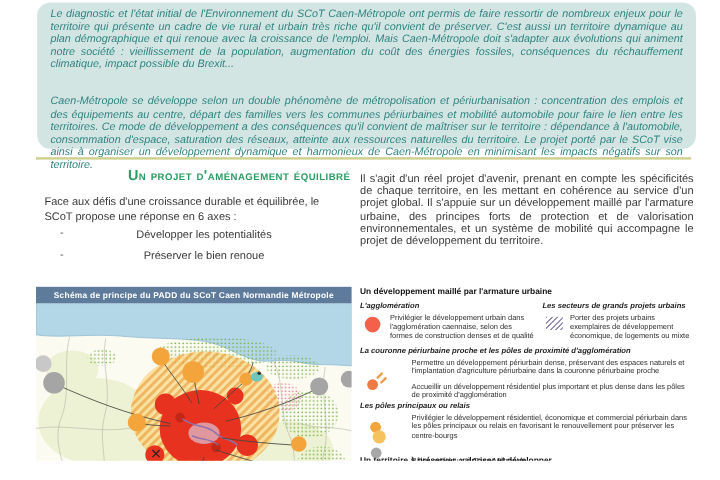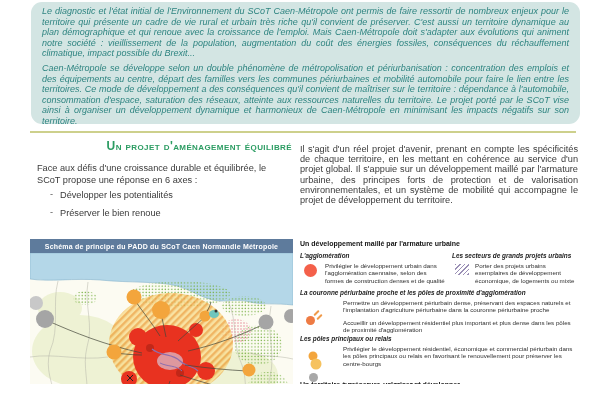--- a/index.html
+++ b/index.html
@@ -4,31 +4,31 @@
 <style>
   * { margin:0; padding:0; box-sizing:border-box; }
   html,body { width:600px; height:400px; }
   body { font-family:"Liberation Sans", sans-serif; background:#ffffff; }
   #page { position:relative; width:600px; height:384px; background:#ffffff; overflow:hidden;border-radius:31px; }
 
   
   .top-box { position:absolute; left:31px; top:2px; width:549px; height:122px;
     background:#d3e5e3; border-radius:11px; padding:4px 11px 4px 11px;
     color:#2e8480; font-style:italic; font-size:9px; line-height:10.6px; text-align:justify; }
-  .top-box p + p { margin-top:4px; }
+  .top-box p + p { margin-top:20px; }
 
   .sep-line { position:absolute; left:30px; top:131px; width:546px; height:2px; background:#cdd08c; }
 
   
   .left-heading { position:absolute; left:30px; top:139px; width:262px; text-align:right;
     font-variant:small-caps; font-weight:bold; font-size:12px; letter-spacing:.4px; color:#2b9c62; }
   .left-intro { position:absolute; left:37px; top:163px; width:252px;
     font-size:9.2px; line-height:11.8px; color:#3a3a3a; }
   .left-bullets { position:absolute; left:50px; top:190px; width:230px; list-style:none; }
-  .left-bullets li { font-size:9.2px; color:#3a3a3a; margin-bottom:7.5px; padding-left:10px; position:relative; }
+  .left-bullets li { font-size:9.2px; color:#3a3a3a; margin-bottom:7.5px; padding-left:10px; position:relative;text-align:center; }
   .left-bullets li::before { content:"-"; position:absolute; left:0; top:-1px; color:#555; }
 
   
   .map-titlebar { position:absolute; left:30px; top:239px; width:263px; height:14px;
     background:#5e7b9c; color:#ffffff; font-size:7px; font-weight:bold; letter-spacing:.2px;
     display:flex; align-items:center; justify-content:center; }
   .map-wrap { position:absolute; left:30px; top:253px; width:263px; height:147px; }
   .map-wrap svg { display:block; }
 
   

